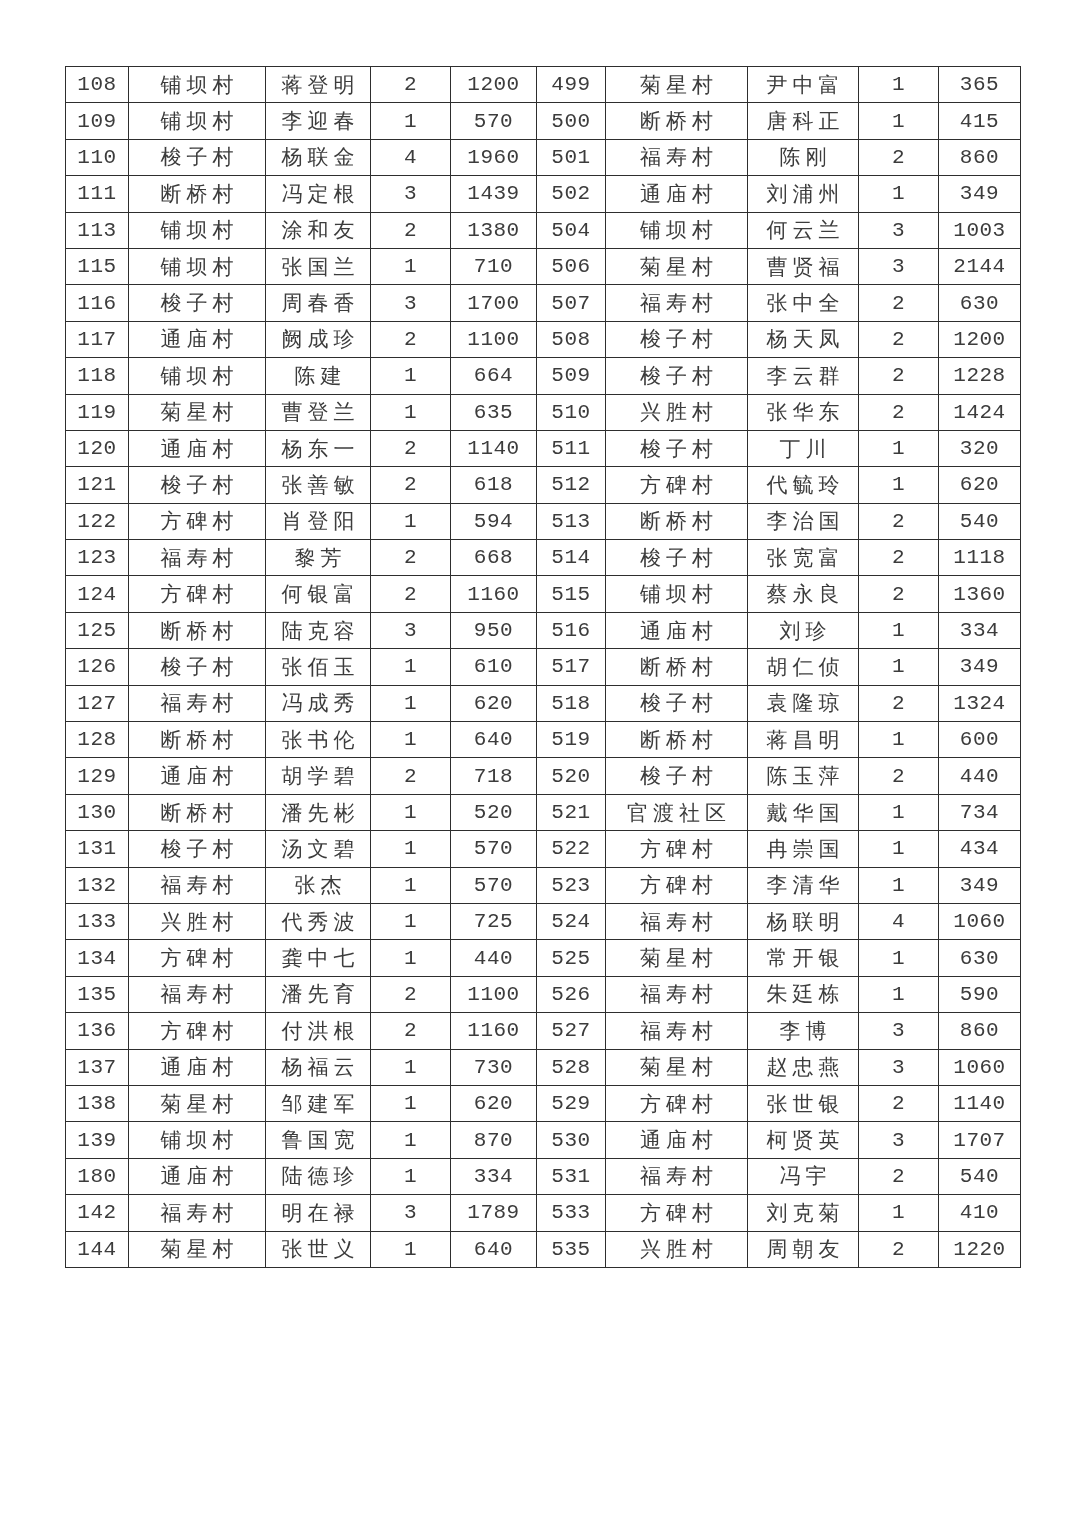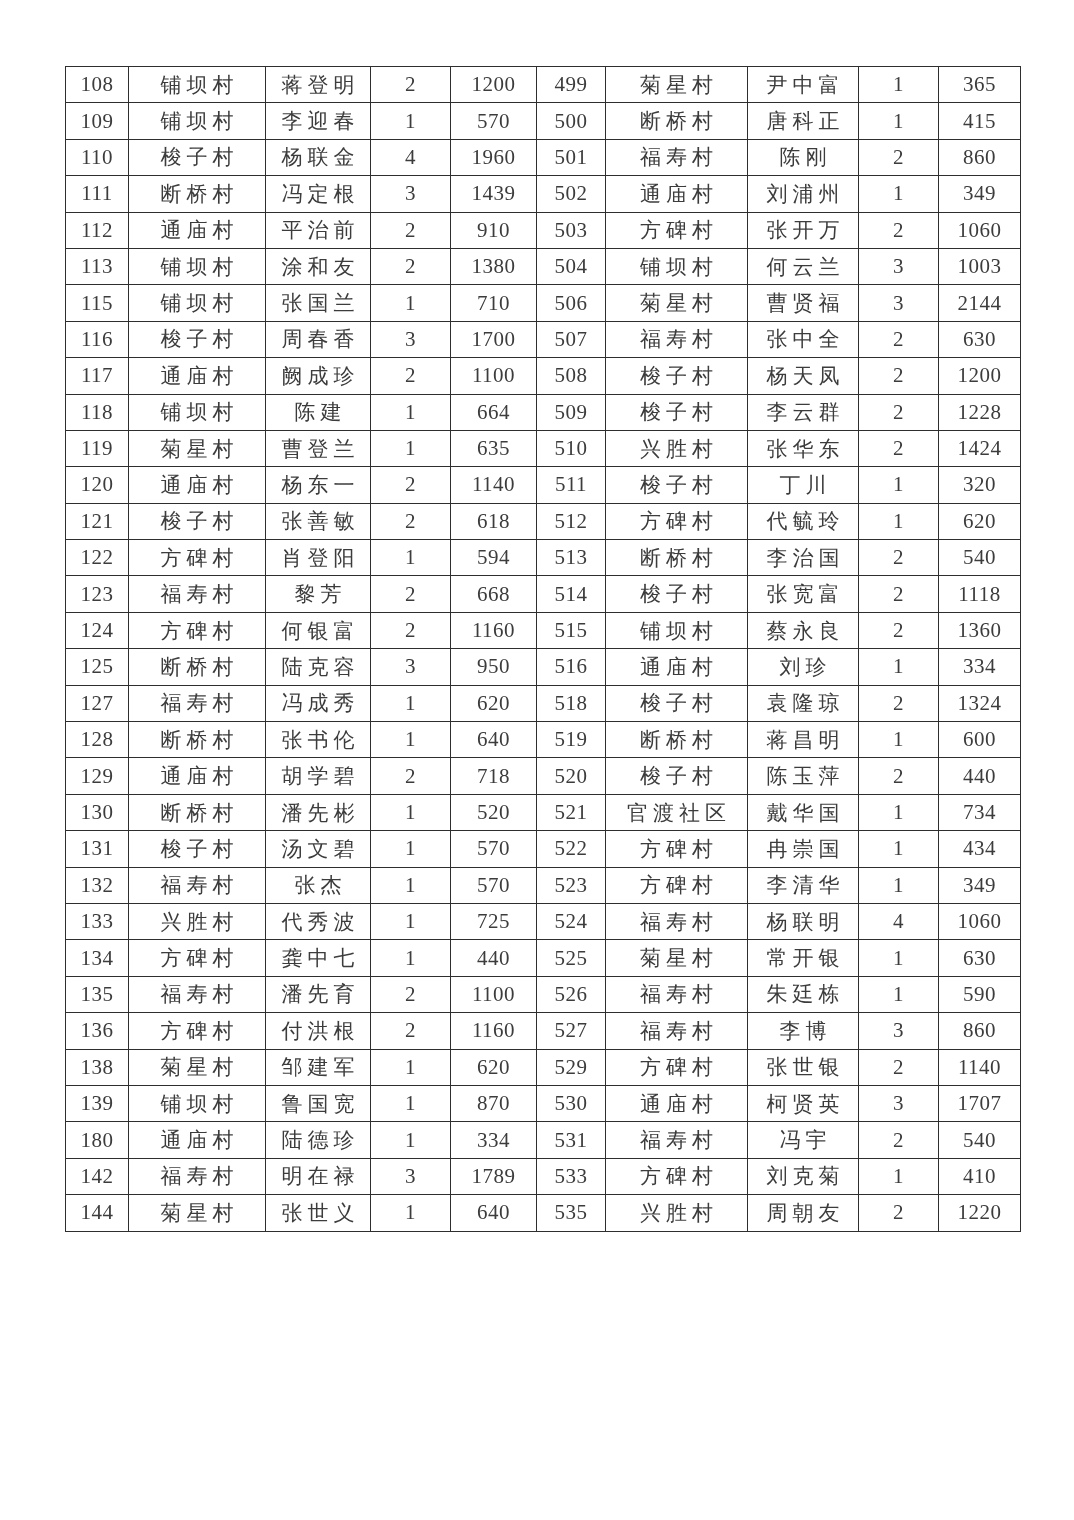--- a/index.html
+++ b/index.html
@@ -6,21 +6,21 @@
     margin: 0;
     padding: 0;
     background: #ffffff;
   }
   .page {
     position: relative;
     width: 1074px;
     height: 1520px;
     background: #ffffff;
     overflow: hidden;
-    font-family: Liberation Serif, serif;
+    font-family: Liberation Mono, monospace;
   }
   table.roster {
     position: absolute;
     left: 65px;
     top: 66px;
     width: 955px;
     border-collapse: collapse;
     table-layout: fixed;
   }
   table.roster td {
@@ -103,32 +103,20 @@
           <td class="cjk">冯定根</td>
           <td class="num">3</td>
           <td class="num">1439</td>
           <td class="num">502</td>
           <td class="cjk">通庙村</td>
           <td class="cjk">刘浦州</td>
           <td class="num">1</td>
           <td class="num">349</td>
         </tr>
         <tr>
-          <td class="num">112</td>
-          <td class="cjk">通庙村</td>
-          <td class="cjk">平治前</td>
-          <td class="num">2</td>
-          <td class="num">910</td>
-          <td class="num">503</td>
-          <td class="cjk">方碑村</td>
-          <td class="cjk">张开万</td>
-          <td class="num">2</td>
-          <td class="num">1060</td>
-        </tr>
-        <tr>
           <td class="num">113</td>
           <td class="cjk">铺坝村</td>
           <td class="cjk">涂和友</td>
           <td class="num">2</td>
           <td class="num">1380</td>
           <td class="num">504</td>
           <td class="cjk">铺坝村</td>
           <td class="cjk">何云兰</td>
           <td class="num">3</td>
           <td class="num">1003</td>
@@ -259,20 +247,32 @@
           <td class="cjk">陆克容</td>
           <td class="num">3</td>
           <td class="num">950</td>
           <td class="num">516</td>
           <td class="cjk">通庙村</td>
           <td class="cjk">刘珍</td>
           <td class="num">1</td>
           <td class="num">334</td>
         </tr>
         <tr>
+          <td class="num">126</td>
+          <td class="cjk">梭子村</td>
+          <td class="cjk">张佰玉</td>
+          <td class="num">1</td>
+          <td class="num">610</td>
+          <td class="num">517</td>
+          <td class="cjk">断桥村</td>
+          <td class="cjk">胡仁侦</td>
+          <td class="num">1</td>
+          <td class="num">349</td>
+        </tr>
+        <tr>
           <td class="num">127</td>
           <td class="cjk">福寿村</td>
           <td class="cjk">冯成秀</td>
           <td class="num">1</td>
           <td class="num">620</td>
           <td class="num">518</td>
           <td class="cjk">梭子村</td>
           <td class="cjk">袁隆琼</td>
           <td class="num">2</td>
           <td class="num">1324</td>
@@ -377,20 +377,32 @@
           <td class="num">136</td>
           <td class="cjk">方碑村</td>
           <td class="cjk">付洪根</td>
           <td class="num">2</td>
           <td class="num">1160</td>
           <td class="num">527</td>
           <td class="cjk">福寿村</td>
           <td class="cjk">李博</td>
           <td class="num">3</td>
           <td class="num">860</td>
+        </tr>
+        <tr>
+          <td class="num">137</td>
+          <td class="cjk">通庙村</td>
+          <td class="cjk">杨福云</td>
+          <td class="num">1</td>
+          <td class="num">730</td>
+          <td class="num">528</td>
+          <td class="cjk">菊星村</td>
+          <td class="cjk">赵忠燕</td>
+          <td class="num">3</td>
+          <td class="num">1060</td>
         </tr>
         <tr>
           <td class="num">138</td>
           <td class="cjk">菊星村</td>
           <td class="cjk">邹建军</td>
           <td class="num">1</td>
           <td class="num">620</td>
           <td class="num">529</td>
           <td class="cjk">方碑村</td>
           <td class="cjk">张世银</td>

